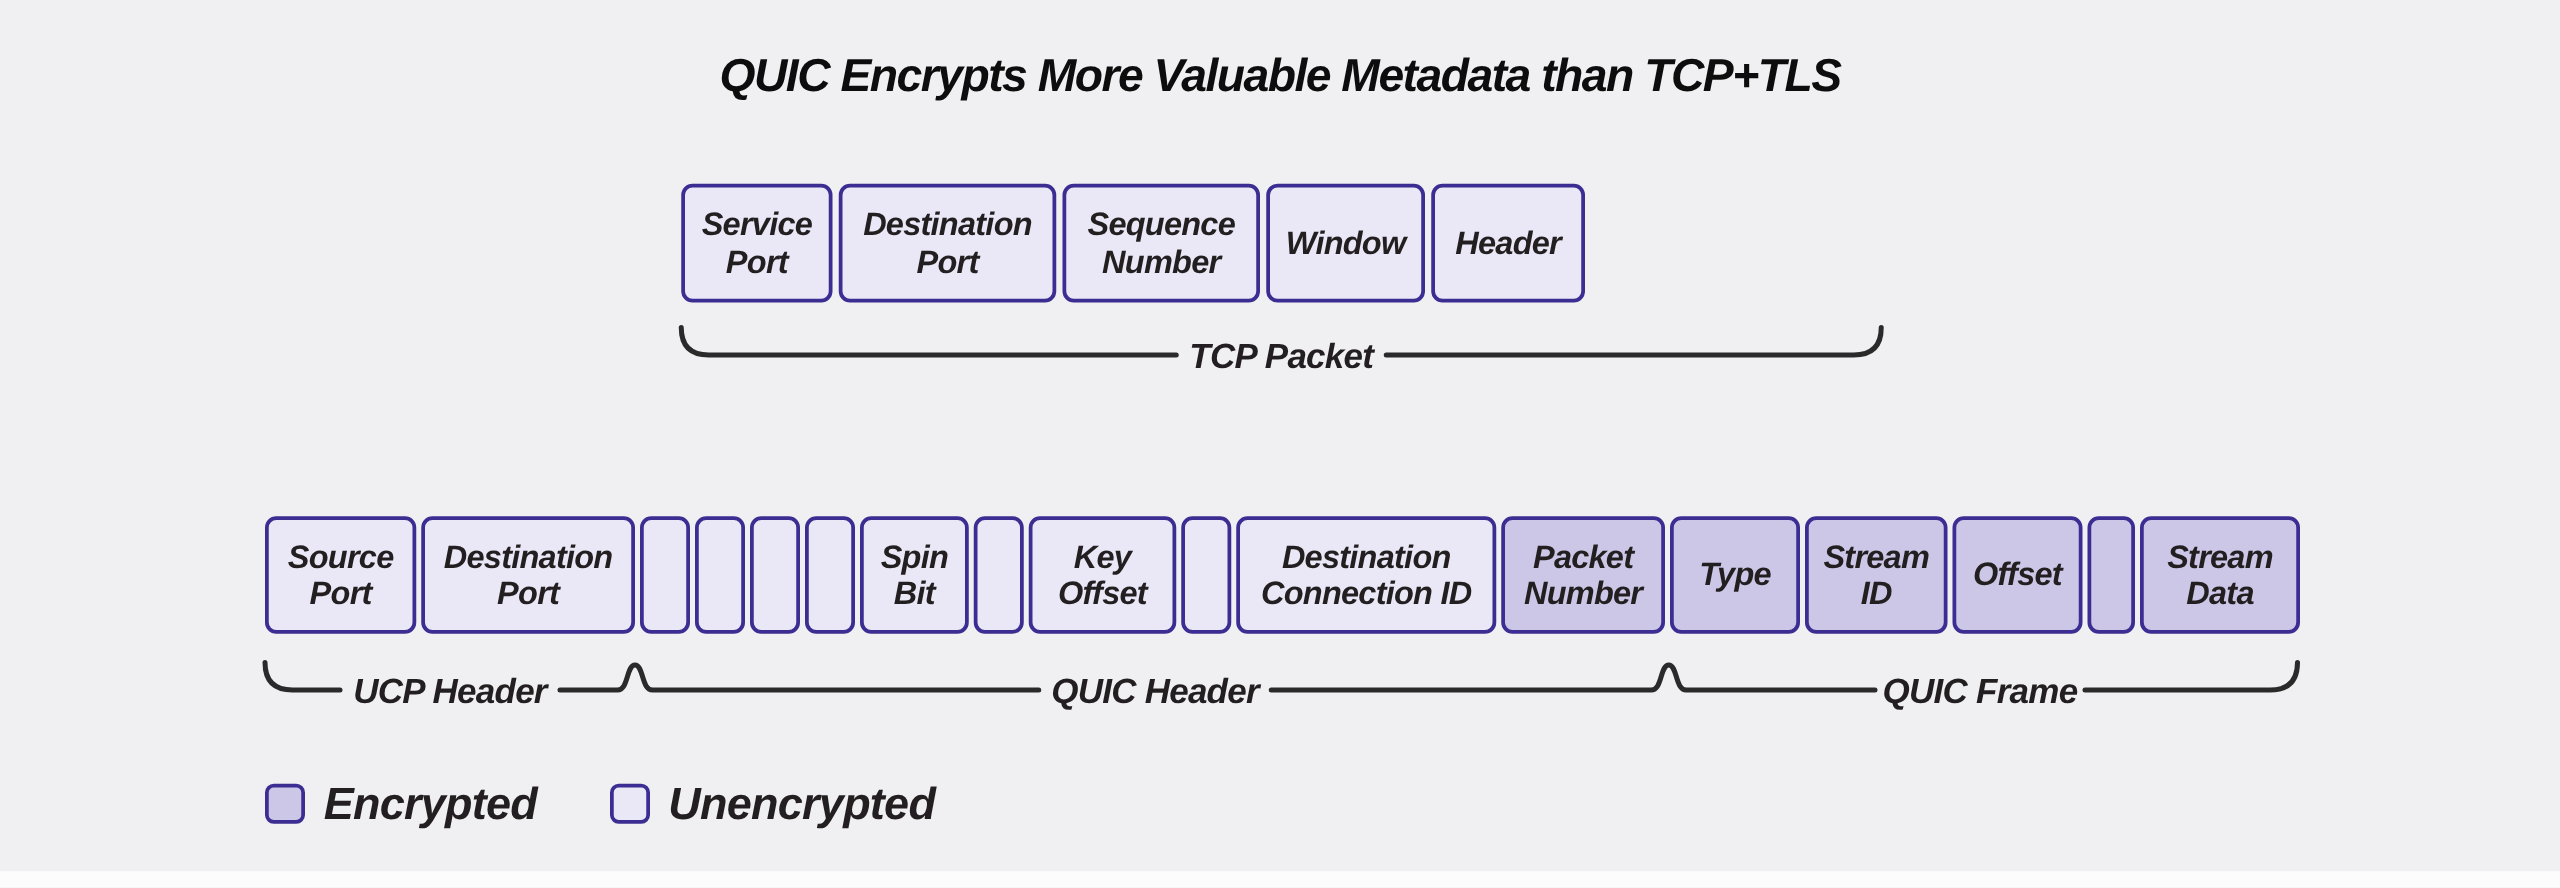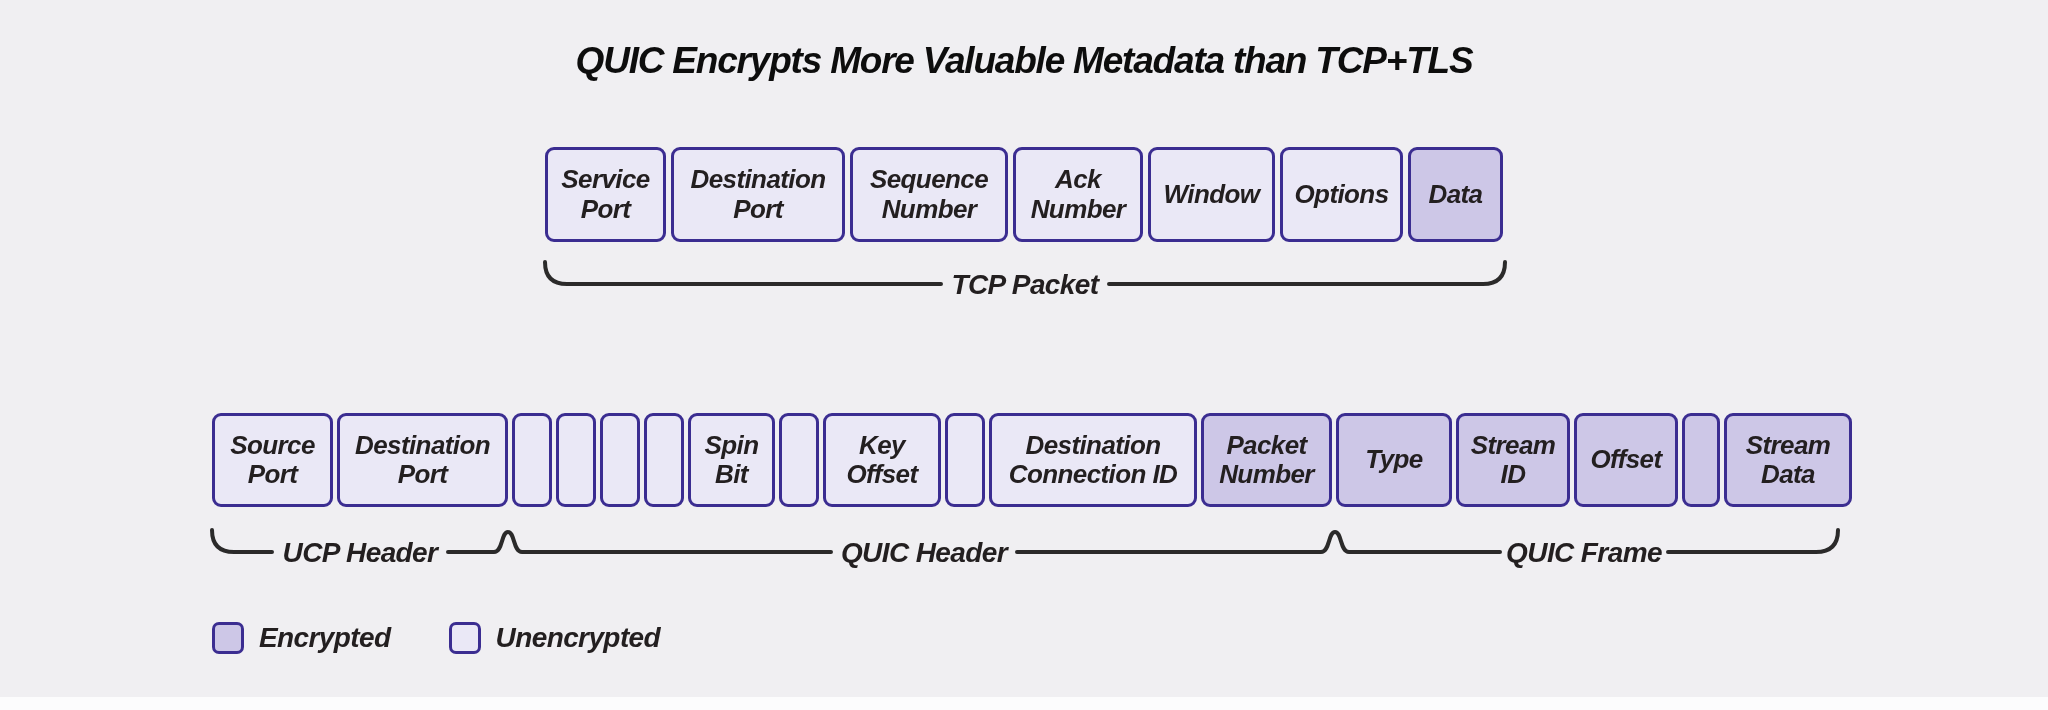--- a/index.html
+++ b/index.html
@@ -21,40 +21,38 @@
   .cell.encrypted{background:var(--encrypted-fill);}
   .brace-svg{position:absolute;overflow:visible;}
   .brace-svg path{fill:none;stroke:var(--brace);stroke-width:4;stroke-linecap:round;}
   .brace-svg text{font-family:"Liberation Sans",sans-serif;font-size:28px;font-weight:bold;
                   letter-spacing:-0.6px;fill:var(--text);text-anchor:middle;}
   .legend{position:absolute;left:212px;top:622px;display:flex;align-items:center;}
   .swatch{box-sizing:border-box;width:32px;height:32px;border:3px solid var(--cell-border);
           border-radius:7px;flex-shrink:0;}
   .swatch.encrypted{background:var(--encrypted-fill);}
   .swatch.unencrypted{background:var(--unencrypted-fill);}
-  .legend-label{font-size:28px;font-weight:bold;letter-spacing:-0.6px;color:var(--text);
+  .legend-label{font-size:36px;font-weight:bold;letter-spacing:-0.6px;color:var(--text);
                 margin-left:15px;}
   .legend-gap{width:58px;}
   .bottom-strip{position:absolute;left:0;bottom:0;width:100%;height:13px;background:var(--bottom-strip);}
 </style>
 </head>
 <body>
 
 <div class="page">
 
   <div class="title">QUIC Encrypts More Valuable Metadata than TCP+TLS</div>
 
   <div class="row tcp-row">
     <div class="cell" style="width:121px">Service Port</div>
     <div class="cell" style="width:174px">Destination Port</div>
     <div class="cell" style="width:158px">Sequence Number</div>
-    <div class="cell" style="width:130px">Ack Number</div>
     <div class="cell" style="width:127px">Window</div>
-    <div class="cell" style="width:123px">Options</div>
-    <div class="cell encrypted" style="width:95px">Data</div>
+    <div class="cell" style="width:123px">Header</div>
   </div>
 
   <svg class="brace-svg" style="left:543px;top:258px;" width="964" height="50" viewBox="0 0 964 50">
     <path d="M2,4 q0,22 22,22 L398,26"></path>
     <path d="M566,26 L940,26 q22,0 22,-22"></path>
     <text x="482" y="36">TCP Packet</text>
   </svg>
 
   <div class="row quic-row">
     <div class="cell" style="width:121px">Source Port</div>
@@ -62,21 +60,21 @@
     <div class="cell" style="width:40px"></div>
     <div class="cell" style="width:40px"></div>
     <div class="cell" style="width:40px"></div>
     <div class="cell" style="width:40px"></div>
     <div class="cell" style="width:87px">Spin Bit</div>
     <div class="cell" style="width:40px"></div>
     <div class="cell" style="width:118px">Key Offset</div>
     <div class="cell" style="width:40px"></div>
     <div class="cell" style="width:208px">Destination Connection ID</div>
     <div class="cell encrypted" style="width:131px">Packet Number</div>
-    <div class="cell encrypted" style="width:116px">Type</div>
+    <div class="cell encrypted" style="width:104px">Type</div>
     <div class="cell encrypted" style="width:114px">Stream ID</div>
     <div class="cell encrypted" style="width:104px">Offset</div>
     <div class="cell encrypted" style="width:38px"></div>
     <div class="cell encrypted" style="width:128px">Stream Data</div>
   </div>
 
   <svg class="brace-svg" style="left:208px;top:528px;" width="1636" height="52" viewBox="0 0 1636 52">
     <path d="M4,2 q0,22 22,22 L64,24"></path>
     <path d="M240,24 L286,24 C295,24 293,4 300,4 C307,4 305,24 314,24 L623,24"></path>
     <path d="M809,24 L1113,24 C1122,24 1120,4 1127,4 C1134,4 1132,24 1141,24 L1292,24"></path>

